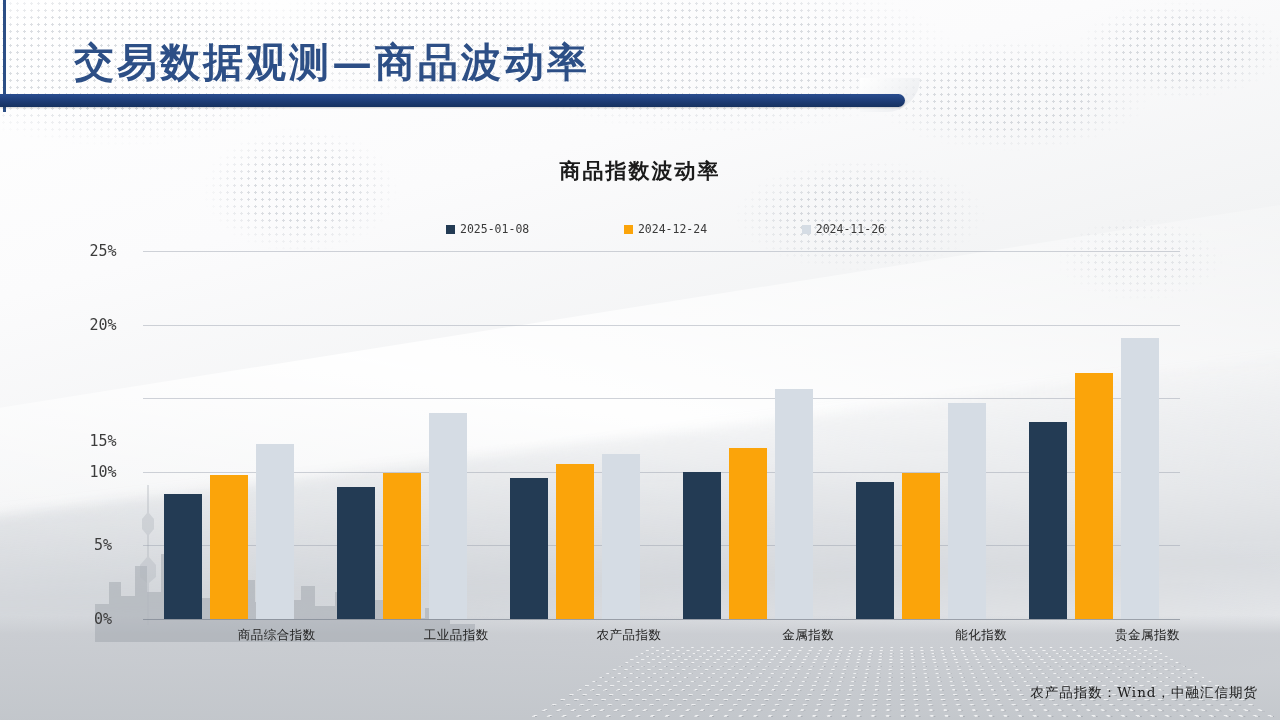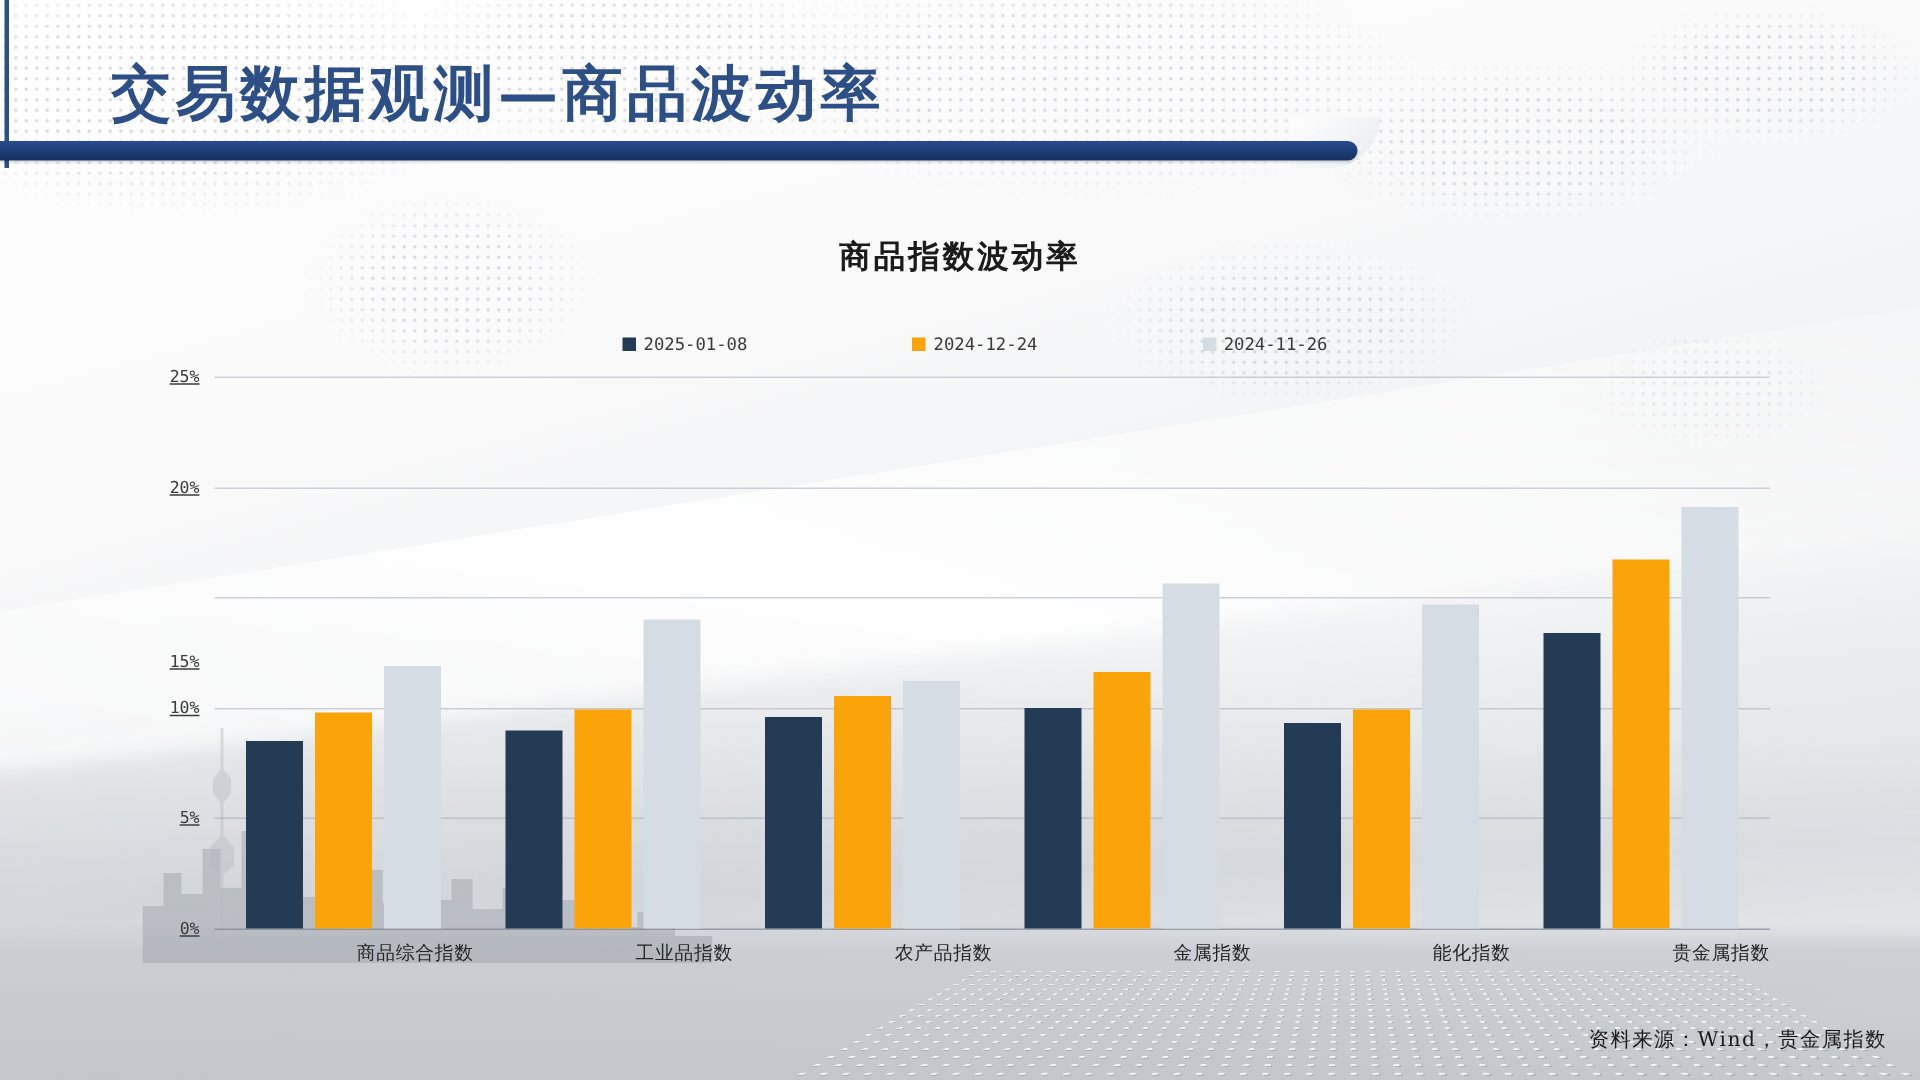--- a/index.html
+++ b/index.html
@@ -170,20 +170,21 @@
     justify-content: space-between;
     align-items: center;
   }
   .legend-item {
     display: flex;
     align-items: center;
     gap: 5px;
     font-family: "DejaVu Sans Mono", "Liberation Mono", monospace;
     font-size: 11.5px;
     color: #3a3a3a;
+    margin-left: 31px;
   }
   .legend-swatch {
     width: 9px; height: 9px;
     display: inline-block;
   }
 
   
   .plot {
     position: absolute;
     left: 143px; top: 111px;
@@ -196,26 +197,25 @@
     height: 1px;
     background: rgba(150,158,170,.45);
   }
   .gridline.axis0 {
     background: rgba(120,128,140,.65);
   }
   .ytick {
     position: absolute;
     right: 1147px;
     width: 60px;
-    text-align: right;
+    text-align: center;
     font-family: "DejaVu Sans Mono", "Liberation Mono", monospace;
-    font-size: 11px;
+    font-size: 15px;
     color: #3c3c3c;
     transform: translateY(-50%);
-    text-decoration: underline;
   }
   .ytick-wrap {
     position: absolute;
     left: 0; top: 111px;
     width: 1280px; height: 368px;
     pointer-events: none;
   }
 
   .groups {
     position: absolute;
@@ -361,15 +361,15 @@
         <div class="xlabel">商品综合指数</div>
         <div class="xlabel">工业品指数</div>
         <div class="xlabel">农产品指数</div>
         <div class="xlabel">金属指数</div>
         <div class="xlabel">能化指数</div>
         <div class="xlabel">贵金属指数</div>
       </div>
 
   </div>
 
-  <div class="source-note">资料来源：Wind，贵金属指数</div>
+  <div class="source-note">农产品指数：Wind，中融汇信期货</div>
 
 </div>
 
 </body></html>

